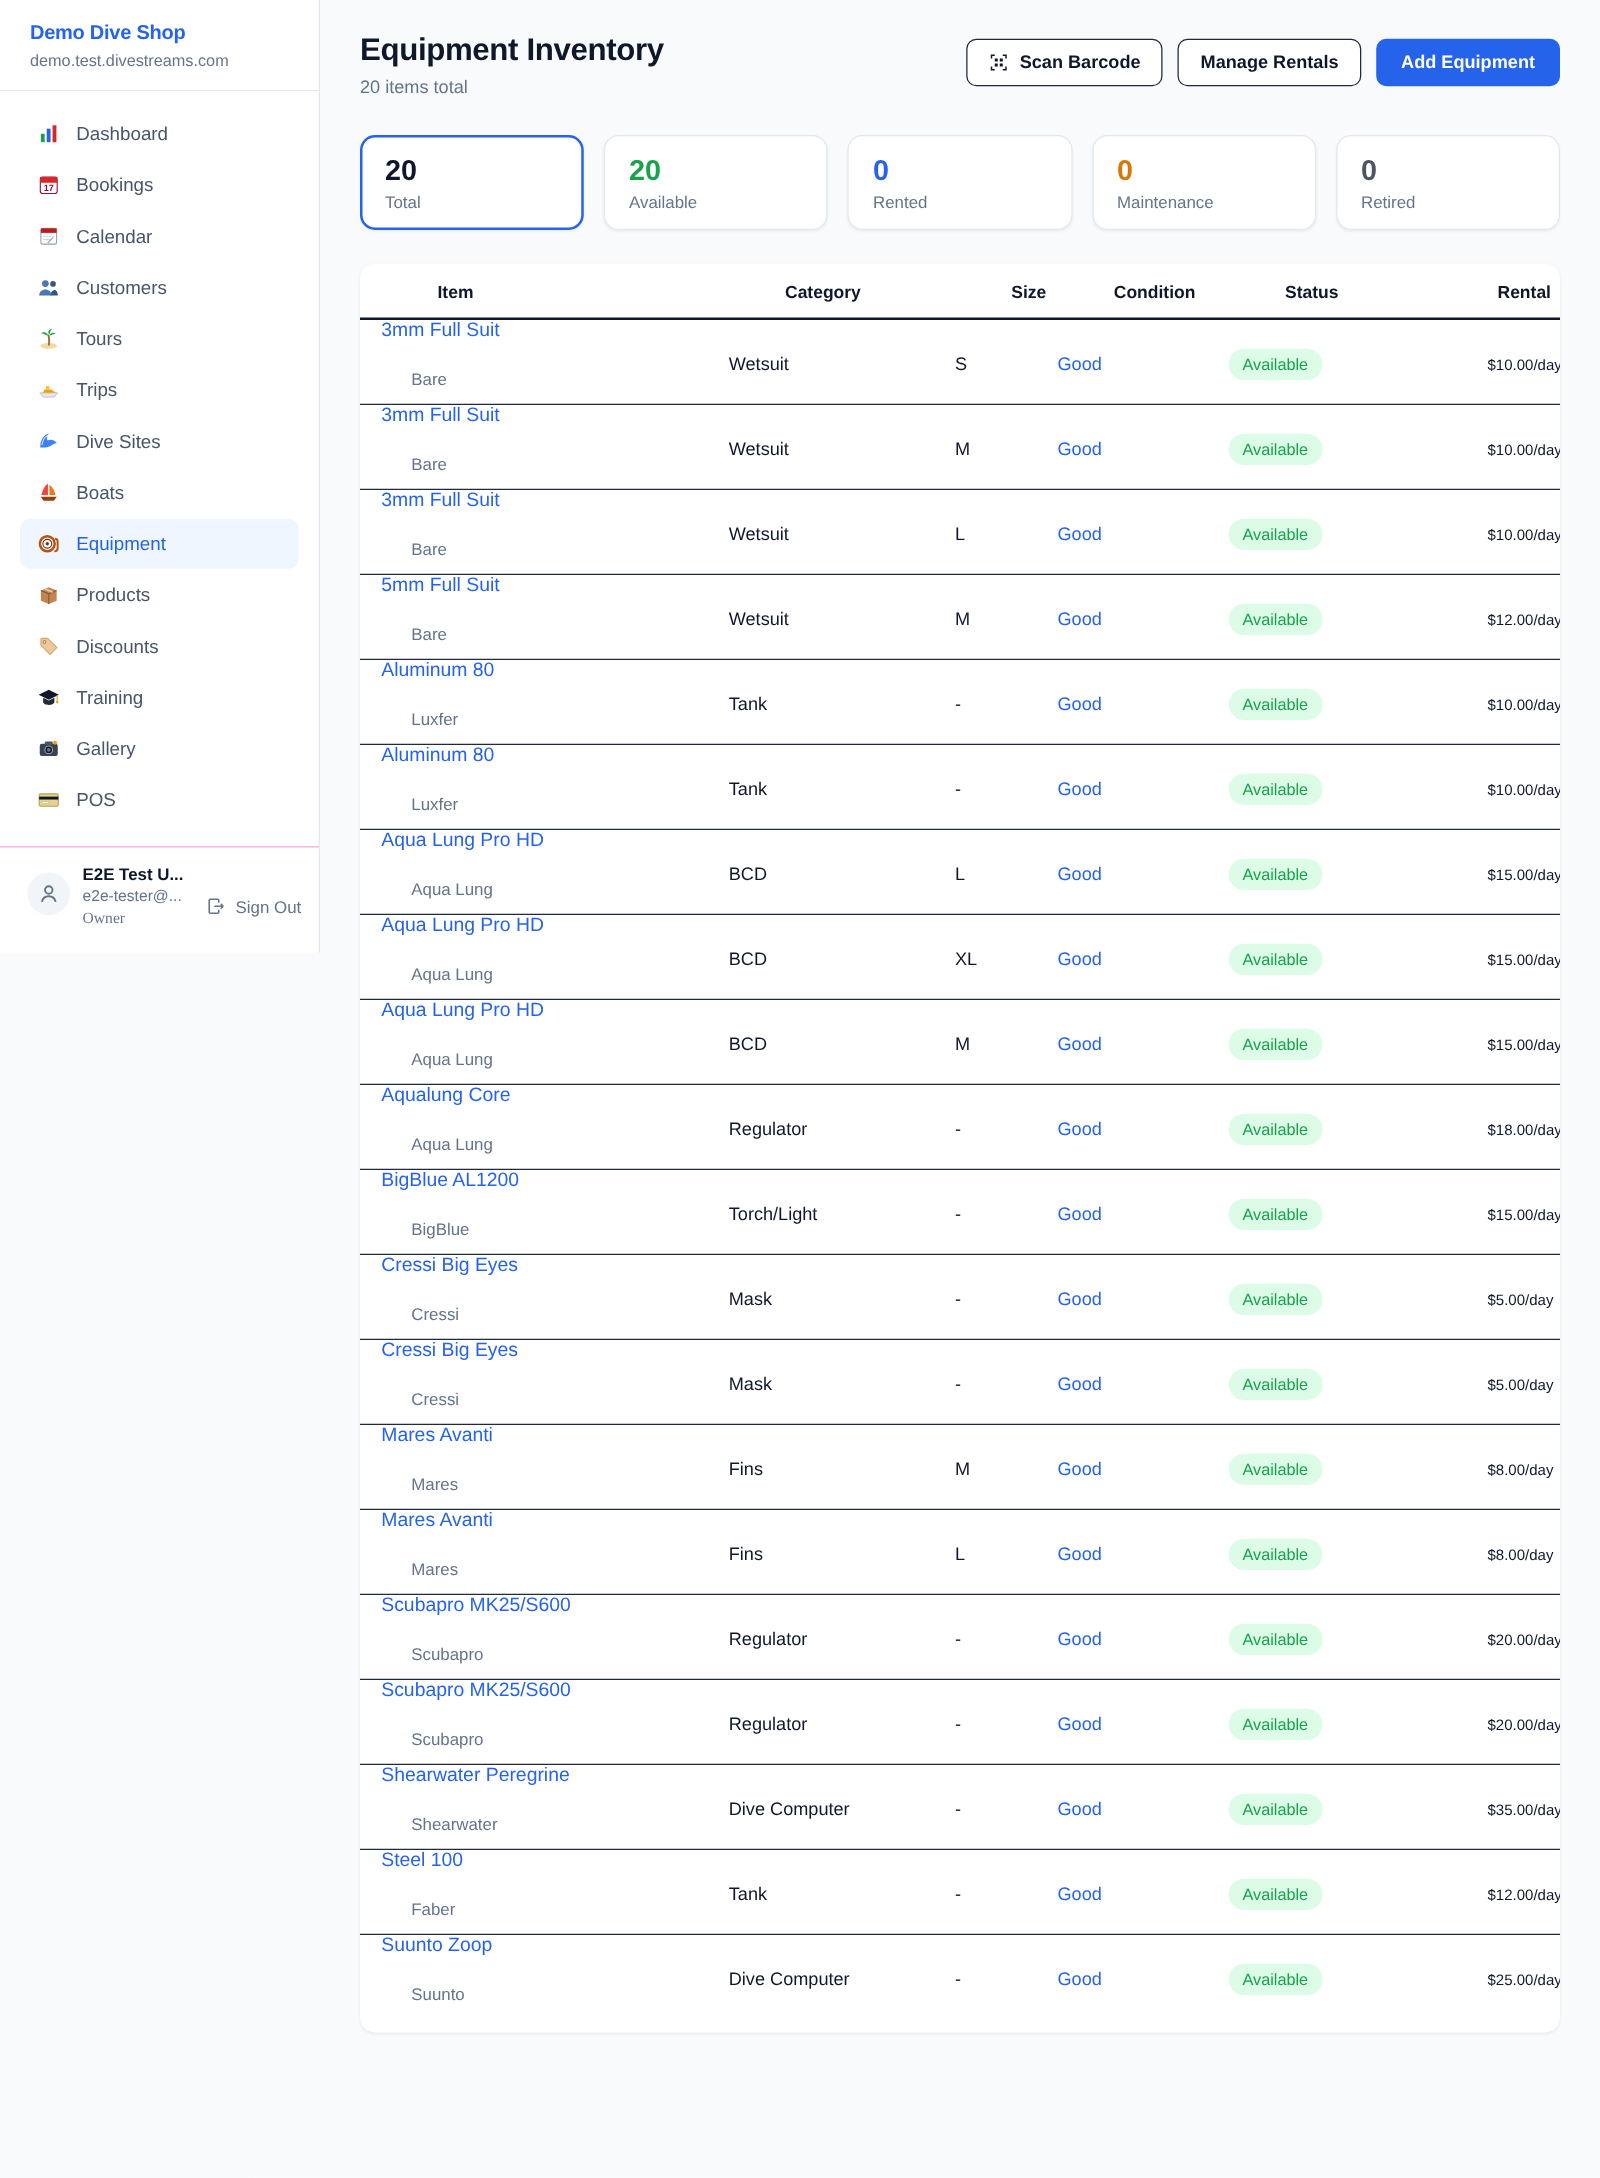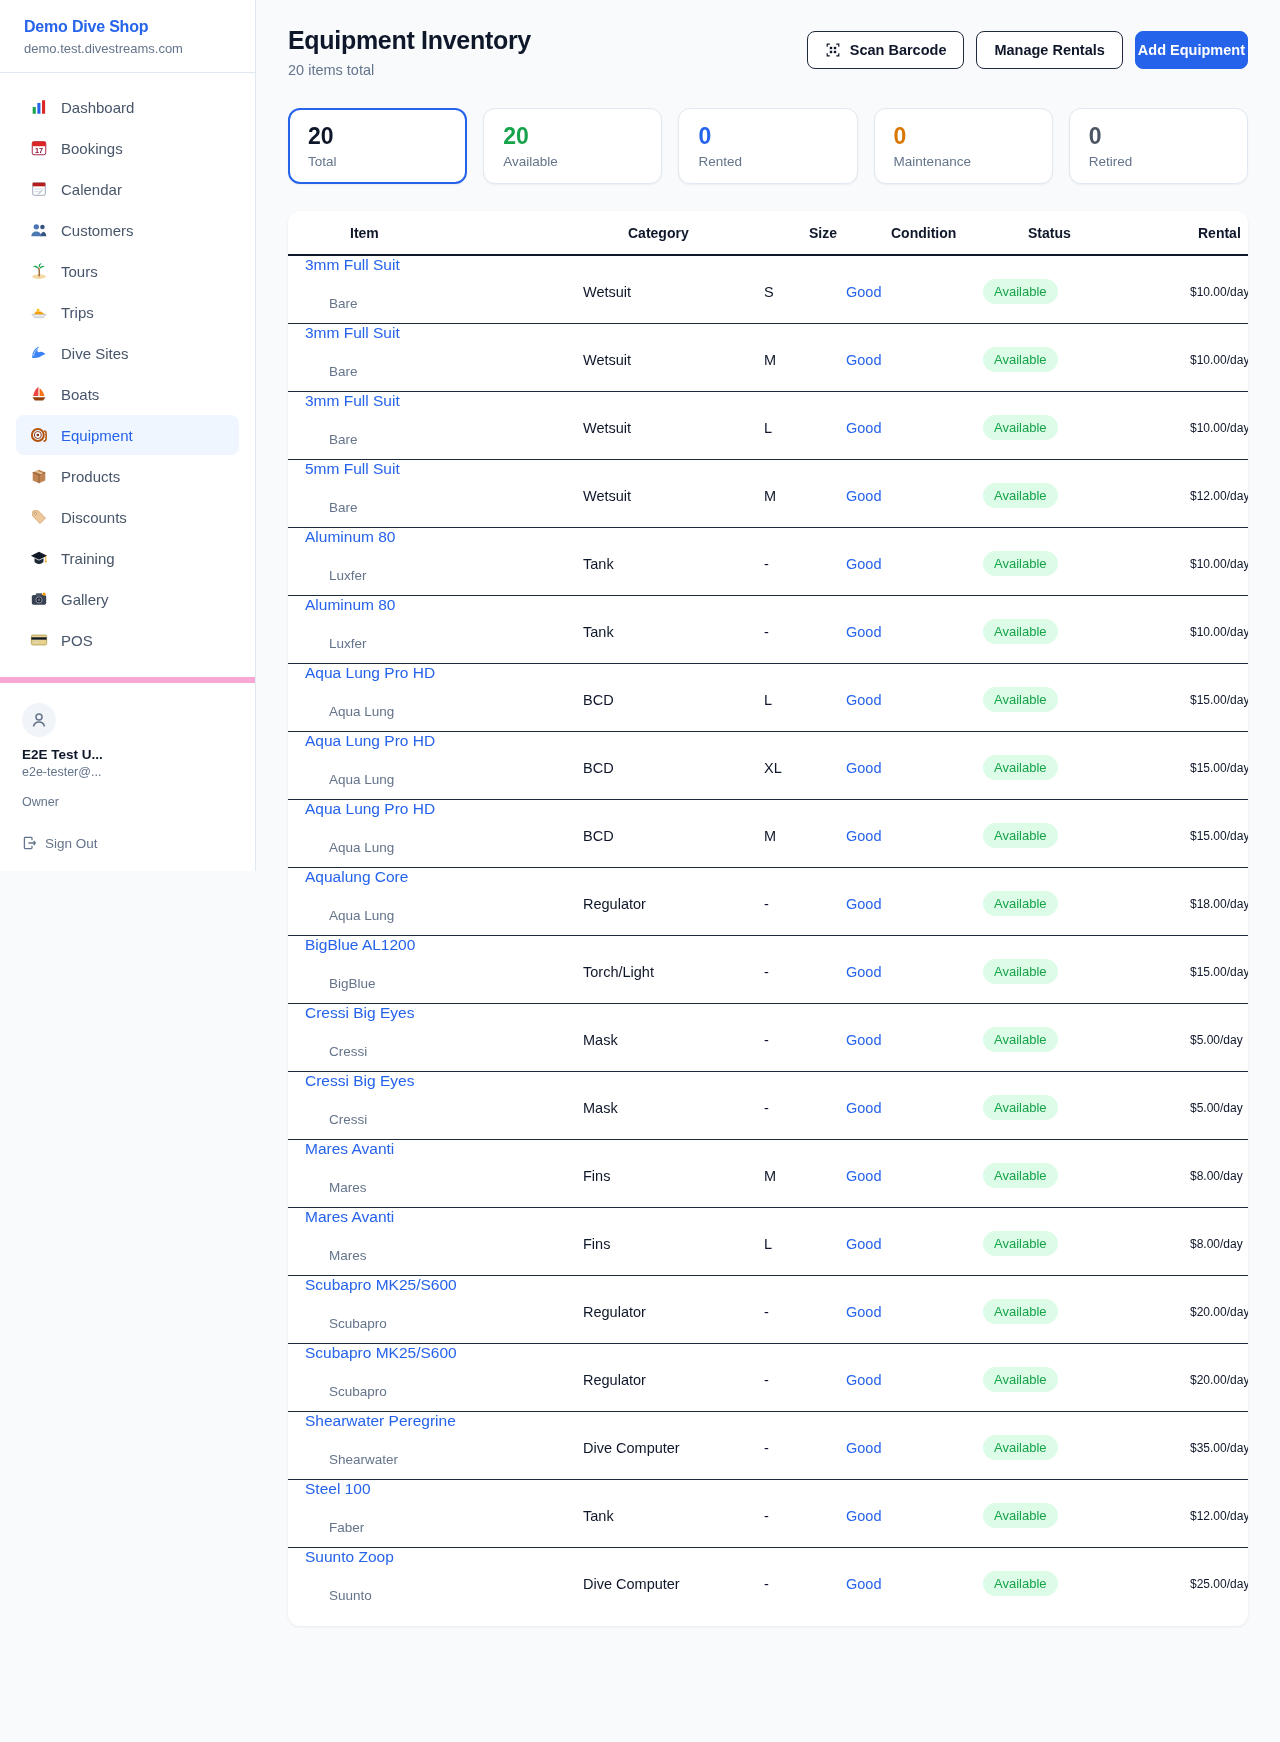--- a/index.html
+++ b/index.html
@@ -17,43 +17,43 @@
   .sidebar { width:256px; min-width:256px; background:#fff; border-right:1px solid #e2e8f0; }
   .brand { padding:18px 24px 16px; }
   .brand-name { font-size:16px; font-weight:800; color:#2563eb; letter-spacing:-0.2px; }
   .brand-domain { font-size:13px; color:#64748b; margin-top:5px; }
   .nav { border-top:1px solid #e2e8f0; padding:14px 16px 10px; }
   .nav-item { display:flex; align-items:center; gap:13px; padding:11px 14px; border-radius:8px;
               color:#475569; font-size:15px; font-weight:500; cursor:pointer; margin-bottom:1px; }
   .nav-item.active { background:#eff6ff; color:#2563eb; }
   .nav-icon { width:18px; height:18px; display:inline-flex; }
   .nav-icon svg { width:18px; height:18px; display:block; }
-  .user-sec { border-top:6px solid #f9a8d4; margin-top:6px; padding:14px 14px 20px 22px; display:flex; gap:10px;flex-direction:column; }
+  .user-sec { border-top:1px solid #f9a8d4; margin-top:6px; padding:14px 14px 20px 22px; display:flex; gap:10px; }
   .avatar { width:34px; height:34px; min-width:34px; border-radius:50%; background:#f1f5f9;
             display:flex; align-items:center; justify-content:center; margin-top:6px; }
   .avatar svg { width:20px; height:20px; }
   .user-info { width:90px; min-width:0; }
   .user-name { font-size:13.5px; font-weight:700; color:#0f172a; white-space:nowrap; overflow:hidden; }
   .user-email { font-size:12.5px; color:#64748b; margin-top:3px; white-space:nowrap; overflow:hidden; }
-  .user-role { font-size:12.5px; color:#64748b; margin-top:16px; }
+  .user-role { font-size:12.5px; color:#64748b; margin-top:3px;font-family:Liberation Serif, serif; }
   .signout { display:flex; align-items:center; gap:7px; color:#64748b; font-size:13.5px;
              padding-top:16px; cursor:pointer; white-space:nowrap; }
   .signout svg { width:16px; height:16px; }
 
   
   .main { flex:1; padding:26px 32px 34px; min-width:0; }
   .page-head { display:flex; justify-content:space-between; align-items:flex-start; }
   .page-title { font-size:25px; font-weight:800; color:#0f172a; letter-spacing:-0.3px; }
   .page-sub { font-size:14.5px; color:#64748b; margin-top:7px; }
   .head-actions { display:flex; gap:12px; padding-top:5px; }
   .btn { height:38px; display:inline-flex; align-items:center; gap:9px; padding:0 17px; border-radius:8px;
          font-family:inherit; font-size:14.5px; font-weight:600; background:#fff; border:1px solid #1e293b;
          color:#0f172a; cursor:pointer; }
   .btn svg { width:16px; height:16px; }
-  .btn-primary { background:#2563eb; border-color:#2563eb; color:#fff; padding:0 2px; }
+  .btn-primary { background:#2563eb; border-color:#2563eb; color:#fff; padding:0 19px; }
 
   .stats { display:flex; gap:16px; margin-top:30px; }
   .stat { flex:1; background:#fff; border:1px solid #e2e8f0; border-radius:12px; padding:14px 19px;
           box-shadow:0 1px 2px rgba(15,23,42,.05); cursor:pointer; }
   .stat.selected { border:2px solid #2563eb; padding:13px 18px; }
   .stat-value { font-size:23px; font-weight:800; }
   .stat-label { font-size:13.5px; color:#64748b; margin-top:4px; }
 
   .filters { display:flex; gap:16px; margin-top:28px; }
   .search { flex:1; height:42px; border:1px solid #64748b; border-radius:10px; background:#fff;

